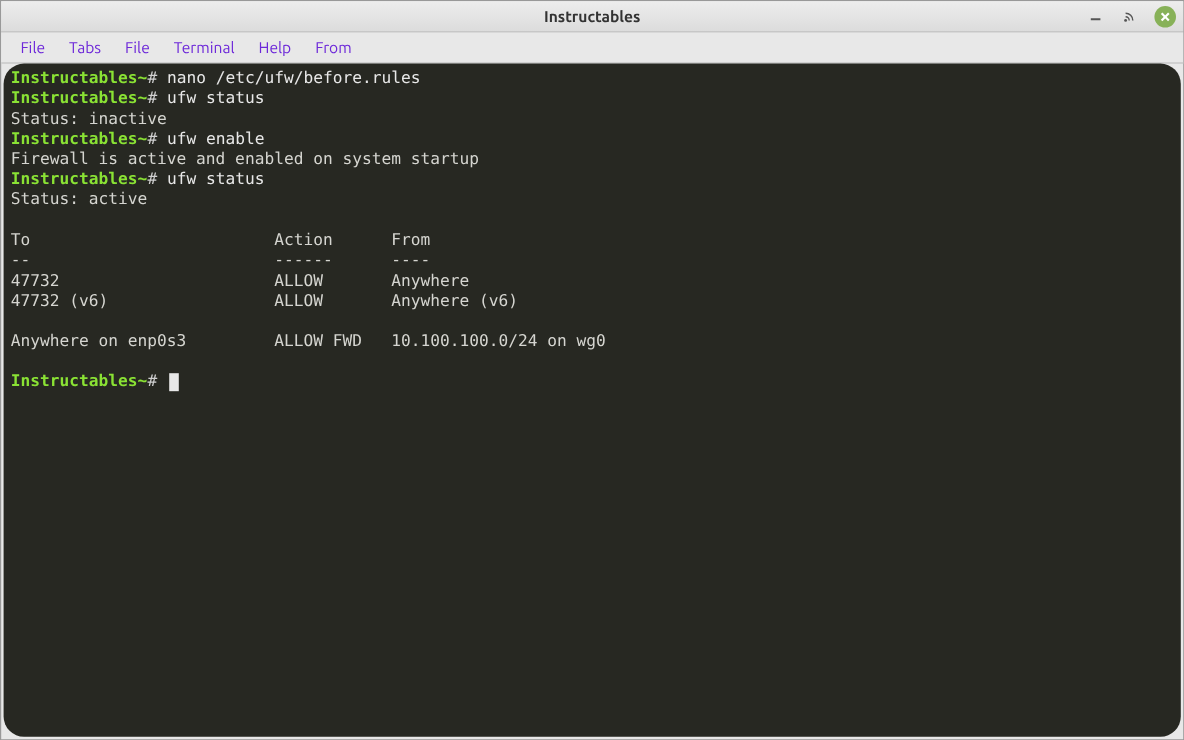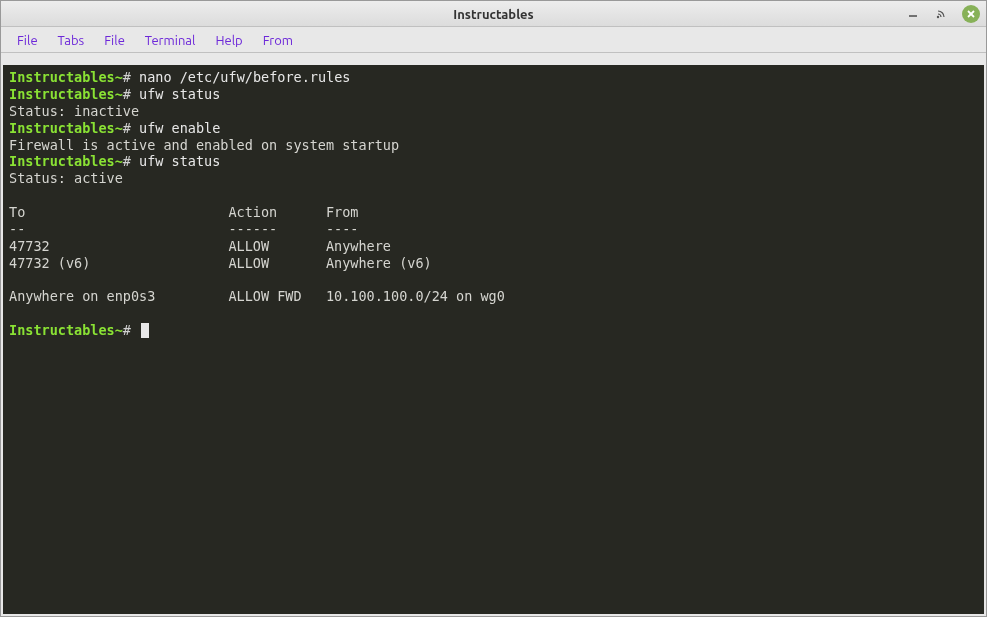--- a/index.html
+++ b/index.html
@@ -84,21 +84,22 @@
     .terminal {
       flex: 1;
       background: #272822;
       color: #e8e8e8;
       font-family: "DejaVu Sans Mono", "Consolas", monospace;
       font-size: 13.5px;
       line-height: 1.25;
       padding: 4px 6px;
       overflow: hidden;
       white-space: pre;
-      margin: 12px 2px 2px 2px;
+      margin: 0 2px 2px 2px;
+      border-radius: 17px;
     }
     .prompt-host {
       color: #8ae234;
       font-weight: bold;
     }
     .prompt-symbol {
       color: #d0d0d0;
     }
     .cmd {
       color: #e8e8e8;

